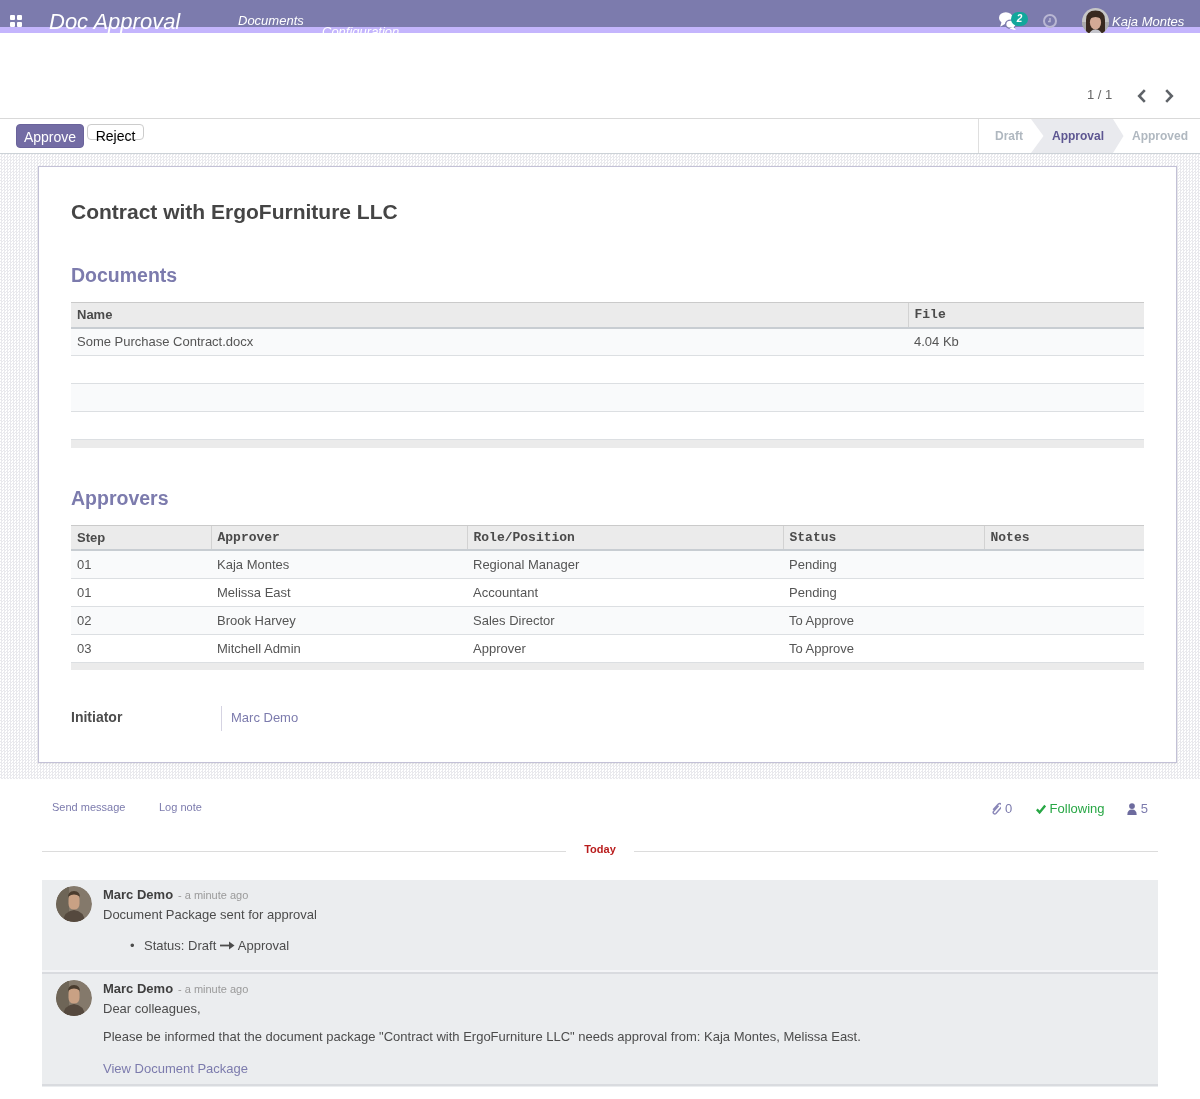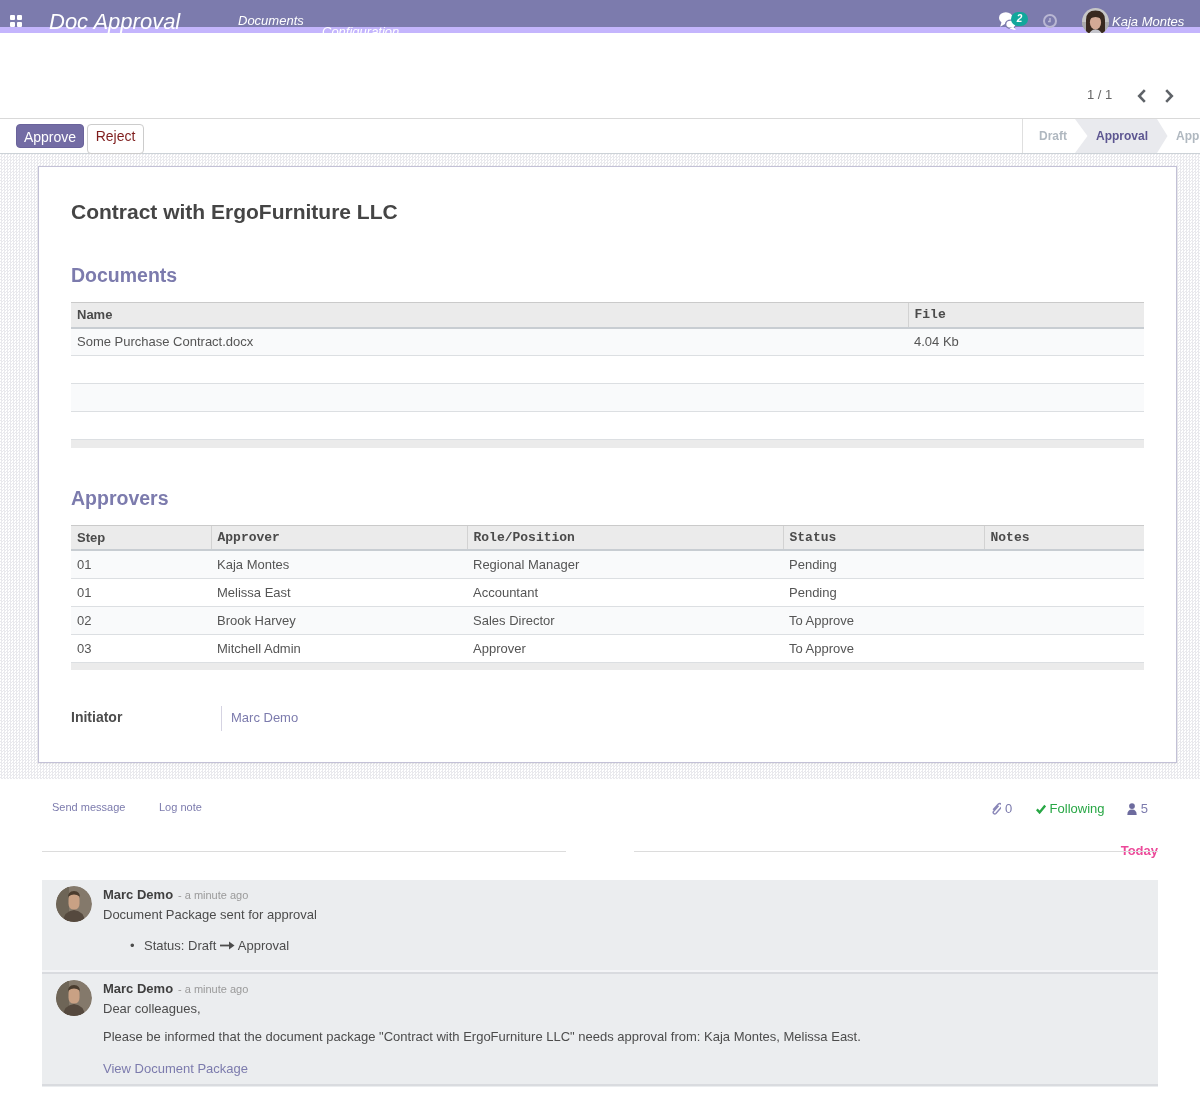--- a/index.html
+++ b/index.html
@@ -19,22 +19,22 @@
 
 .cpanel { height:86px; background:#fff; border-bottom:1px solid #d9d9d9; position:relative; }
 .breadcrumb { position:absolute; left:16px; top:14px; font-size:18px; color:#777; }
 .breadcrumb a { color:#7c7bad; text-decoration:none; }
 .pager-cnt { position:absolute; left:1087px; top:54px; font-size:13px; color:#666; }
 
 
 .btnbar { height:35px; background:#fff; position:relative; border-bottom:1px solid #ccd2d7; }
 .btn { display:inline-block; font-size:14px; border-radius:4px; text-align:center; }
 .btn-primary { position:absolute; left:16px; top:5px; width:68px; height:24px; background:#736ca4; color:#fff; line-height:24px; border:1px solid #6a639b; }
-.btn-default { position:absolute; left:87px; top:5px; width:57px; height:30px; background:#fff; color:#7f1d1d; line-height:22px; border:1px solid #ccc; }
-.statusbar { position:absolute; right:0; top:0; width:178px; height:34px; border-left:1px solid #dfdfdf; }
+.btn-default { position:absolute; left:87px; top:5px; width:57px; height:16px; background:#fff; color:#000000; line-height:22px; border:1px solid #ccc; }
+.statusbar { position:absolute; right:0; top:0; width:222px; height:34px; border-left:1px solid #dfdfdf; }
 
 
 .formarea { height:625px; position:relative;
   background: conic-gradient(#e9e9ed 25%, #ffffff 0 50%, #e9e9ed 0 75%, #ffffff 0) 0 0 / 3px 3px;
 }
 .sheet { position:absolute; left:38px; top:12px; width:1139px; height:597px; background:#fff; border:1px solid #c3c1d6; box-shadow:0 1px 2px rgba(0,0,0,0.06); }
 .sheet-inner { padding:0 32px; }
 h1.doc-title { font-size:21px; font-weight:bold; color:#454545; margin-top:32px; line-height:26px; }
 h2.sec { font-size:19.5px; font-weight:bold; color:#7c7bad; line-height:23px; }
 h2.docs { margin-top:39px; }
@@ -51,21 +51,21 @@
 .init-label { position:absolute; left:0; top:3px; font-size:14px; font-weight:bold; color:#4c4c4c; }
 .init-sep { position:absolute; left:150px; top:0; width:1px; height:25px; background:#d5d3e2; }
 .init-val { position:absolute; left:160px; top:4px; font-size:13px; color:#7c7bad; }
 
 
 .chatter { background:#fff; position:relative; height:308px; font-size:13px; }
 .chatter a { color:#7c7bad; text-decoration:none; }
 .ch-btns { position:absolute; left:52px; top:22px; font-size:11px;text-align:right; }
 .ch-btns .b2 { position:absolute; left:107px; top:0; white-space:nowrap; }
 .ch-right { position:absolute; right:52px; top:22px; font-size:13px; color:#7c7bad; }
-.today-sep { position:absolute; top:64px; left:42px; width:1116px; text-align:right; font-size:13px; font-weight:bold; color:#ec4899; }
+.today-sep { position:absolute; top:64px; left:42px; width:1116px; text-align:center; font-size:11px; font-weight:bold; color:#b91c1c; }
 .today-sep:before, .today-sep:after { content:""; position:absolute; top:8px; width:524px; border-top:1px solid #dcdcdc; }
 .today-sep:before { left:0; }
 .today-sep:after { right:0; }
 .msg { position:absolute; left:42px; width:1116px; background:#ebedef; }
 .msg1 { top:101px; height:90px; }
 .sep1a { position:absolute; left:42px; width:1116px; top:191px; height:2px; background:#f3f4f6; }
 .sep1b { position:absolute; left:42px; width:1116px; top:193px; height:2px; background:#d9dbdf; }
 .msg2 { top:195px; height:110px; }
 .sep2a { position:absolute; left:42px; width:1116px; top:305px; height:2px; background:#d9dbdf; }
 .sep2b { position:absolute; left:42px; width:1116px; top:307px; height:1px; background:#ebedef; }

